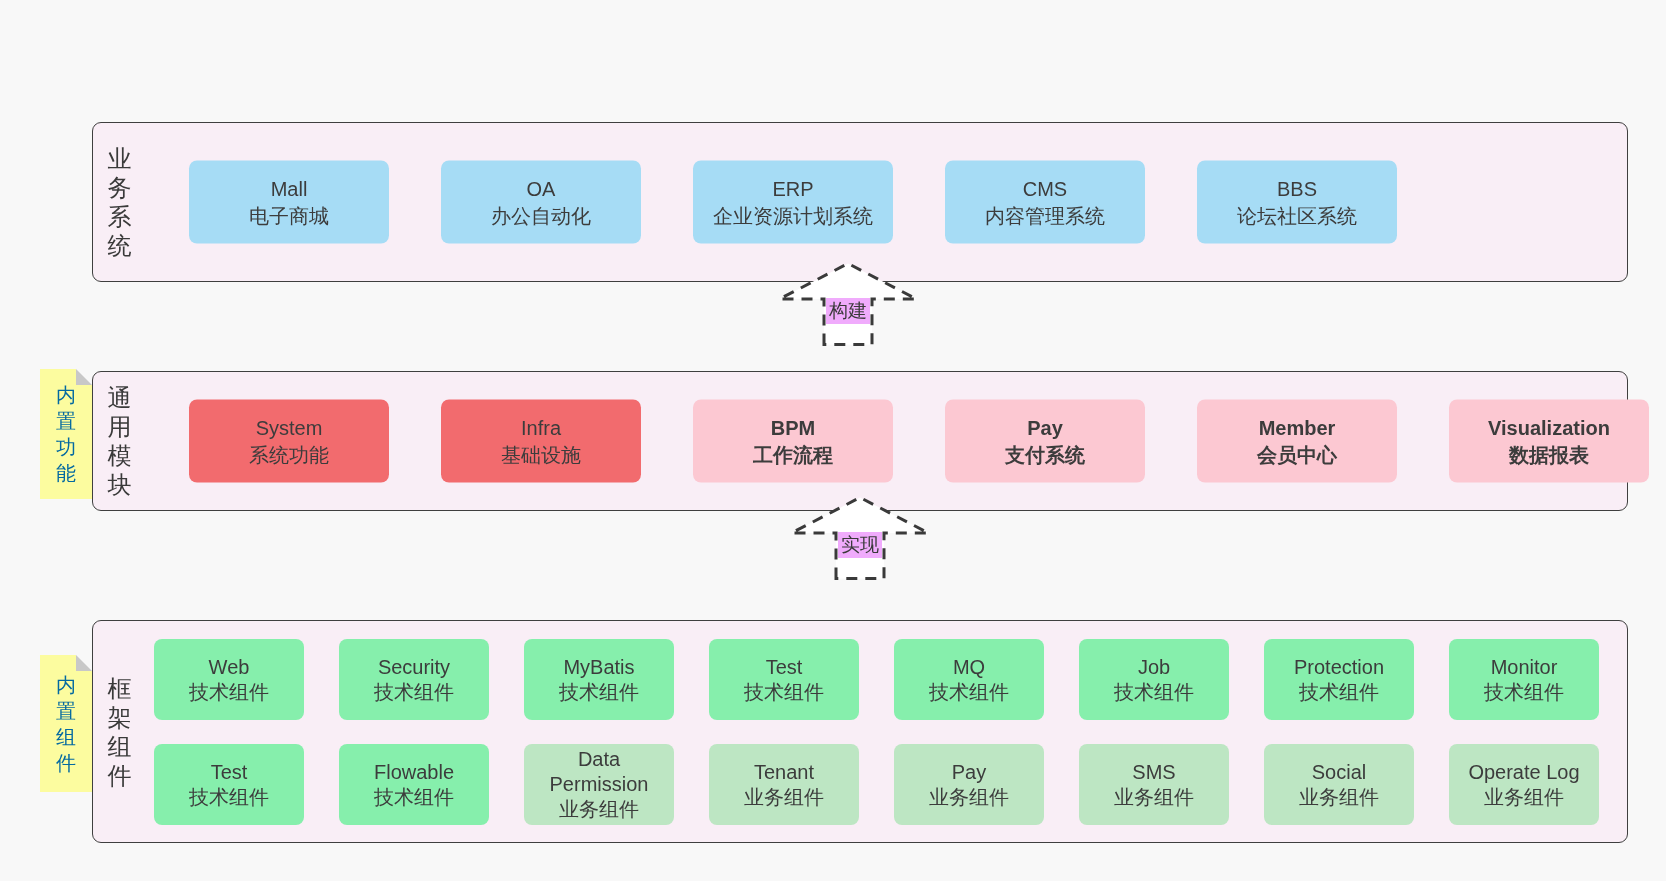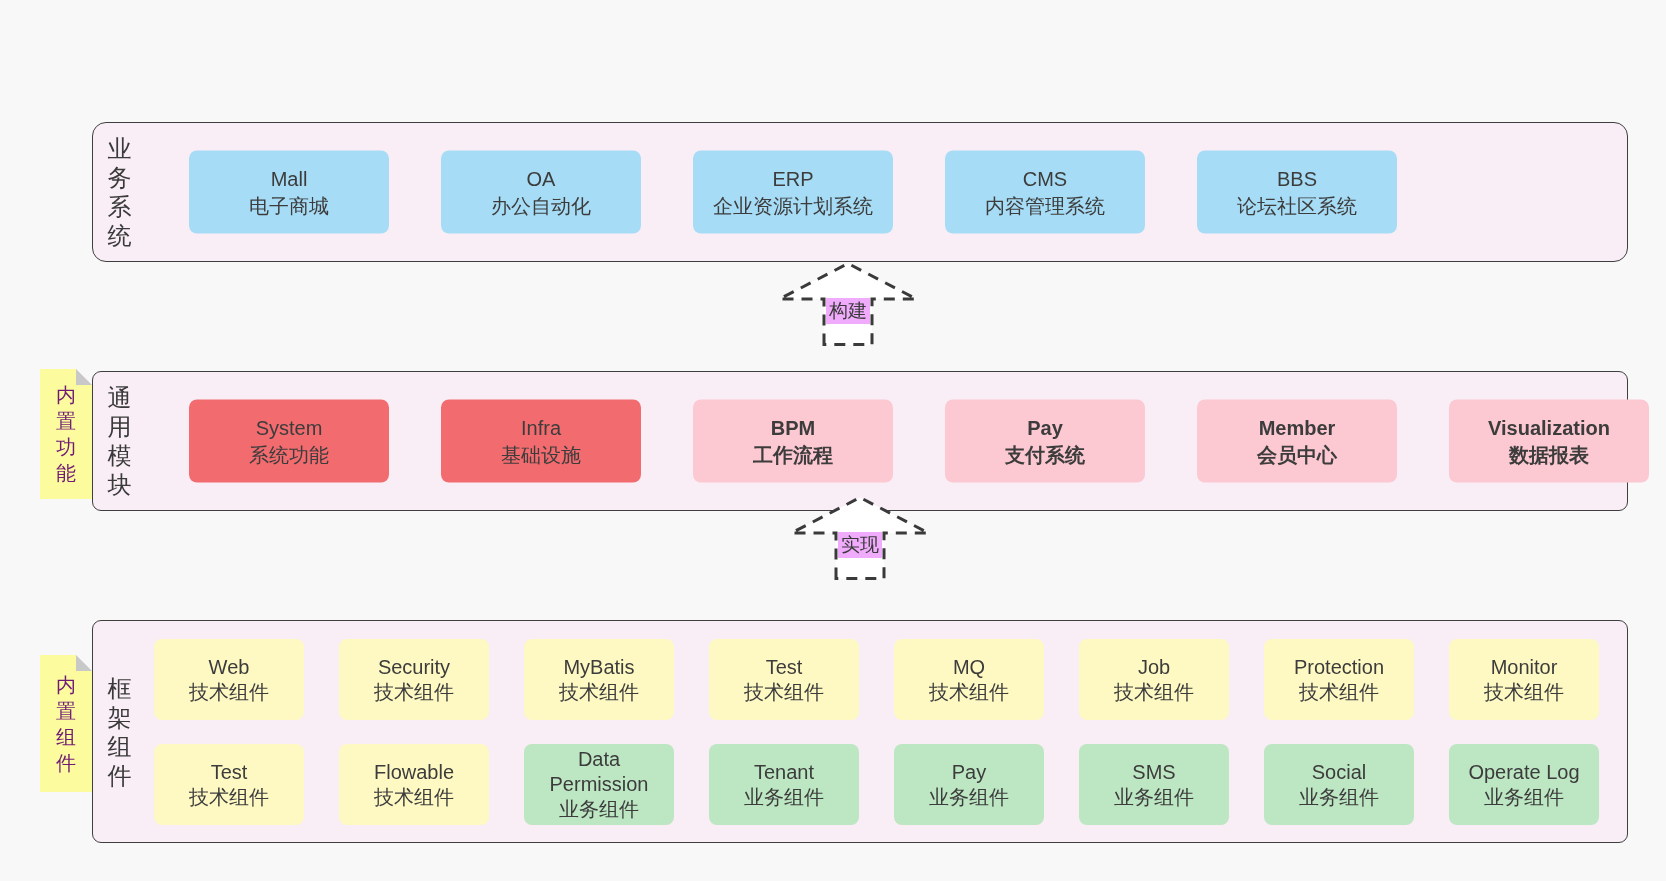--- a/index.html
+++ b/index.html
@@ -15,21 +15,21 @@
 
   
   .band {
     position: absolute;
     left: 92px;
     width: 1536px;
     background: #f9eef6;
     border: 1.5px solid #3f3f3f;
     border-radius: 9px;
   }
-  .band1 { top: 122px; height: 140px; border-radius: 14px; }
+  .band1 { top: 122px; height: 160px; }
   .band2 { top: 371px; height: 140px; }
   .band3 { top: 620px; height: 223px; }
 
   .v-label {
     position: absolute;
     left: 13px;
     top: 50%;
     transform: translateY(-50%);
     width: 27px;
     font-size: 24px;
@@ -62,21 +62,21 @@
     justify-content: center;
     align-items: center;
     text-align: center;
     font-size: 20px;
     line-height: 27px;
   }
   .box.small { width: 150px; height: 81px; line-height: 25px; padding: 0 10px; }
   .box[data-variant="blue"]       { background: #a6dcf5; }
   .box[data-variant="red"]        { background: #f26b6e; }
   .box[data-variant="pink"]       { background: #fcc8d2; font-weight: bold; }
-  .box[data-variant="green"]      { background: #fef9c3; }
+  .box[data-variant="green"]      { background: #86efac; }
   .box[data-variant="lightgreen"] { background: #bde6c3; }
 
   
   .tab { position: absolute; left: 40px; width: 52px; background: #fcfc9f; }
   .tab2 { top: 369px; height: 130px; }
   .tab3 { top: 655px; height: 137px; }
   .fold {
     position: absolute; top: 0; right: 0;
     width: 0; height: 0;
     border-top: 16px solid #f8f8f8;
@@ -84,21 +84,21 @@
   }
   .tab-text {
     position: absolute;
     left: 50%; top: 50%;
     transform: translate(-50%, -50%);
     width: 22px;
     font-size: 20px;
     line-height: 26px;
     word-break: break-all;
     text-align: center;
-    color: #701a75;
+    color: #0369a1;
   }
 
   
   .arrow { position: absolute; width: 140px; height: 84px; }
   .arrow1 { left: 778px; top: 262px; }
   .arrow2 { left: 790px; top: 496px; }
   .arrow svg { display: block; overflow: visible; }
   .arrow-label {
     position: absolute;
     left: 50%; top: 36px;

